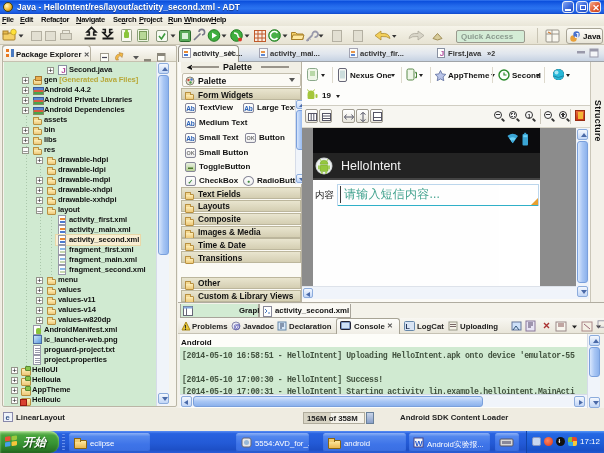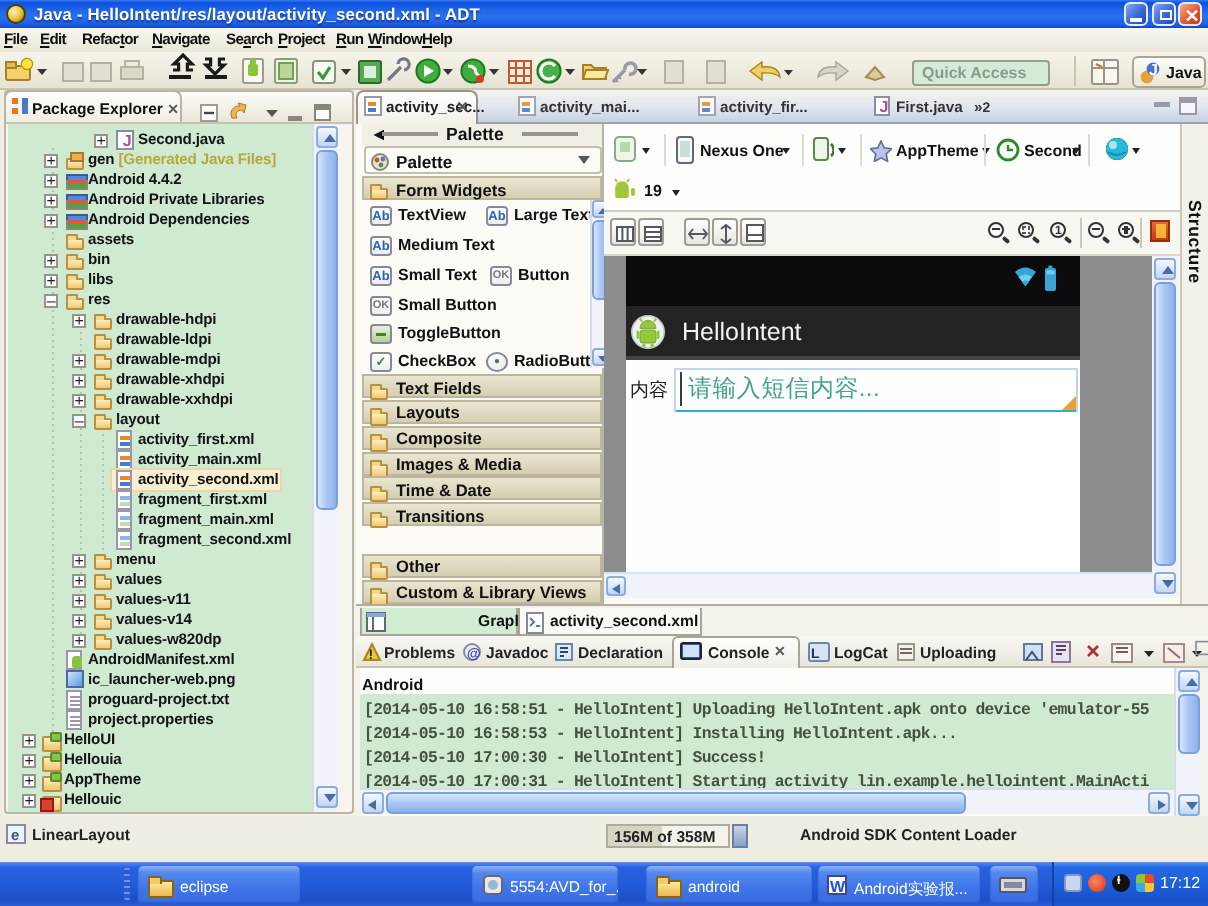--- a/index.html
+++ b/index.html
@@ -775,21 +775,20 @@
         <path d="M86 8.5 l5 0 l-2.5 3 z" fill="#222" transform="translate(0,-3)"></path>
         <rect x="95" y="3" width="8" height="2.5" fill="#889"></rect>
         <rect x="95" y="1" width="8" height="1.5" fill="#889" transform="translate(0,6)"></rect>
           <rect x="95" y="1" width="8" height="8" fill="none" stroke="#889" transform="translate(12,0) scale(0.8)"></rect>
       </svg>
     </div>
     <div id="conbody">
       <span style="position:absolute;left:1px;top:4px;font-size:8px;font-weight:bold;color:#111;">Android</span>
       <div id="congreen">
         <div class="cline" style="top:3.5px">[2014-05-10 16:58:51 - HelloIntent] Uploading HelloIntent.apk onto device 'emulator-55</div>
-        <div class="cline" style="top:15.5px">[2014-05-10 16:58:53 - HelloIntent] Installing HelloIntent.apk...</div>
         <div class="cline" style="top:27.5px">[2014-05-10 17:00:30 - HelloIntent] Success!</div>
         <div class="cline" style="top:39.5px">[2014-05-10 17:00:31 - HelloIntent] Starting activity lin.example.hellointent.MainActi</div>
       </div>
     </div>
     <div class="sbv" style="position:absolute;left:409px;top:16px;width:13px;height:76px;">
       <div class="sbtn" style="left:1px;top:1px;">
           <svg width="8" height="7">
             <path d="M1 5 l3 -4 l3 4 z" fill="#4a6aa8"></path>
           </svg>
         </div>
@@ -822,20 +821,31 @@
       </svg>
     <span style="position:absolute;left:16px;top:5px;">LinearLayout</span>
     <div style="position:absolute;left:303px;top:4px;width:62px;height:12px;border:1px solid #b0ac9c;background:linear-gradient(90deg,#d8d4c4 0%,#d8d4c4 45%,#f4f2ea 45%);">
       <span style="position:absolute;left:3px;top:1px;font-size:7.8px;">156M of 358M</span>
     </div>
     <div style="position:absolute;left:366px;top:4px;width:8px;height:12px;background:linear-gradient(180deg,#c8d4e8,#8aa0c8);border:1px solid #68809a;"></div>
     <span style="position:absolute;left:380px;top:5px;margin-left:20px;">Android SDK Content Loader</span>
   </div>
 
   <div id="taskbar">
+    <div id="startbtn">
+      <svg width="14" height="14" style="position:absolute;left:5px;top:4px">
+        <g transform="skewY(-8)">
+        <rect x="0" y="2" width="5.5" height="4.5" rx="1" fill="#ea5036"></rect>
+        <rect x="6.5" y="2" width="5.5" height="4.5" rx="1" fill="#9bc83e"></rect>
+        <rect x="0" y="7.5" width="5.5" height="4.5" rx="1" fill="#45a0ea"></rect>
+        <rect x="6.5" y="7.5" width="5.5" height="4.5" rx="1" fill="#f6c53a"></rect>
+        </g>
+      </svg>
+      <span style="position:absolute;left:23px;top:3.5px;text-shadow:1px 1px 1px #1a4a18;">开始</span>
+    </div>
     <div style="position:absolute;left:62px;top:3px;width:3px;height:16px;background:repeating-linear-gradient(180deg,#6a94ee 0,#6a94ee 1px,#2a5ad0 1px,#2a5ad0 3px);border-radius:1px;"></div>
     <div class="taskbtn" style="left:69px;width:81px;">
         <span class="tfold" style="left:5px"></span>
         <span style="position:absolute;left:21px;top:5.5px">eclipse</span>
       </div>
     <div class="taskbtn" style="left:236px;width:73px;">
       <svg width="11" height="11" style="position:absolute;left:5px;top:4px">
           <rect x="1" y="1" width="9" height="9" rx="2" fill="#e8e8e8" stroke="#667"></rect>
           <circle cx="5.5" cy="5.5" r="2.5" fill="#98b8d8"></circle>
         </svg>

